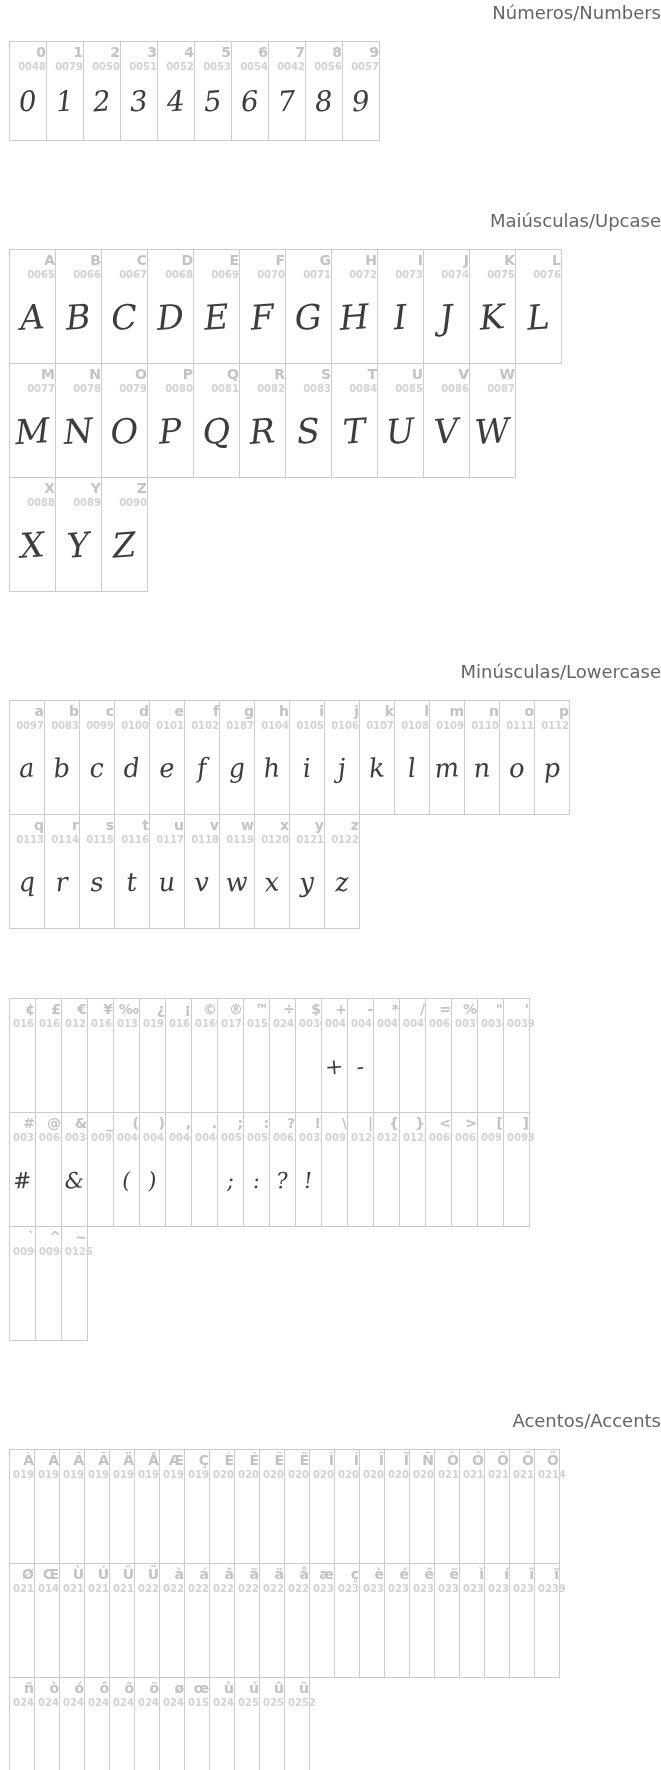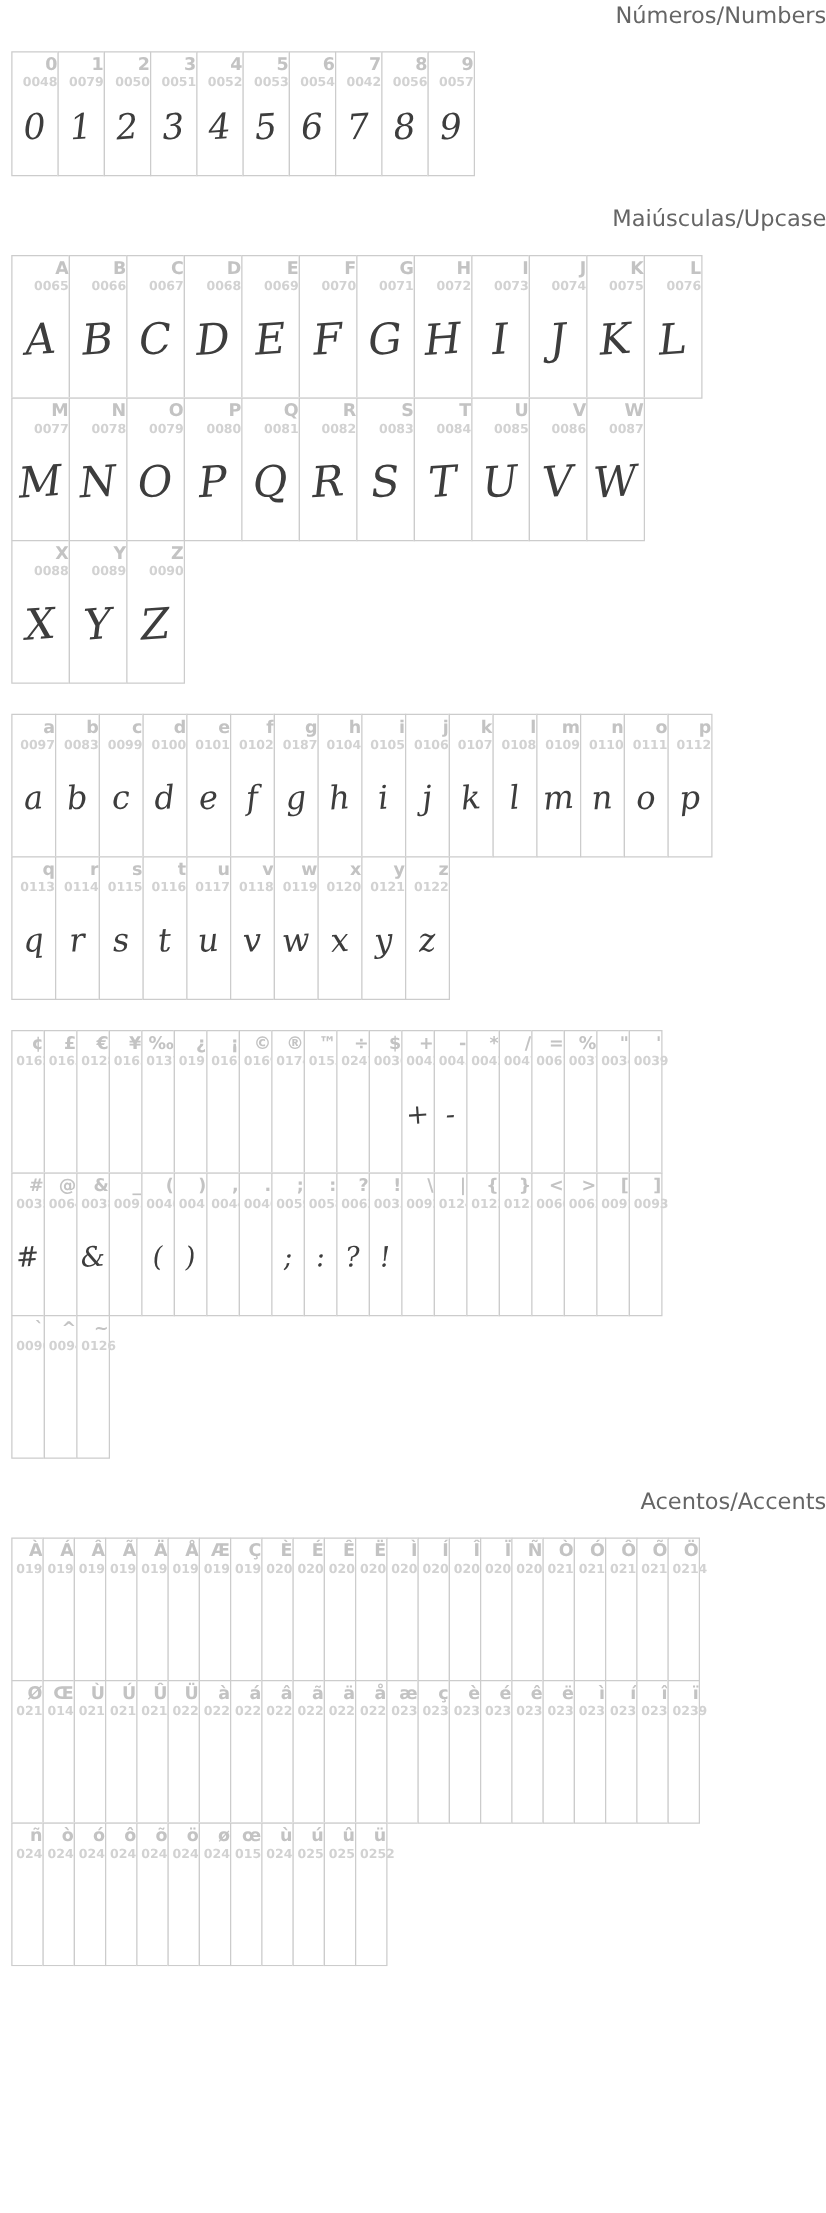--- a/index.html
+++ b/index.html
@@ -1,19 +1,19 @@
 <!DOCTYPE html>
 <html><head>
 <meta charset="utf-8">
 <style>
   html,body{margin:0;padding:0;background:#ffffff;}
   body{width:661px;font-family:"DejaVu Sans","Liberation Sans",sans-serif;}
   .page{padding:2px 0 0 9px;text-align:right;}
   .section{margin:0;}
-  .section + .section{margin-top:24px;}
+  .section + .section{margin-top:69px;}
   .section-title{
     margin:0 0 18px 0;
     font-size:18px;
     font-weight:400;
     color:#656565;
     font-family:"DejaVu Sans","Liberation Sans",sans-serif;
   }
   .table{display:block;}
   .row{display:flex;}
   .row + .row{margin-top:-1px;}
@@ -334,20 +334,21 @@
               <div class="cell-head">
                 <div class="cell-char">Z</div>
                 <div class="cell-code">0090</div>
               </div>
               <div class="cell-glyph">Z</div>
             </div>
           </div>
         </div>
       </section>
       <section class="section sec-lowercase">
+        <h2 class="section-title">Minúsculas/Lowercase</h2>
         <div class="table">
           <div class="row">
             <div class="cell">
               <div class="cell-head">
                 <div class="cell-char">a</div>
                 <div class="cell-code">0097</div>
               </div>
               <div class="cell-glyph">a</div>
             </div>
             <div class="cell">

